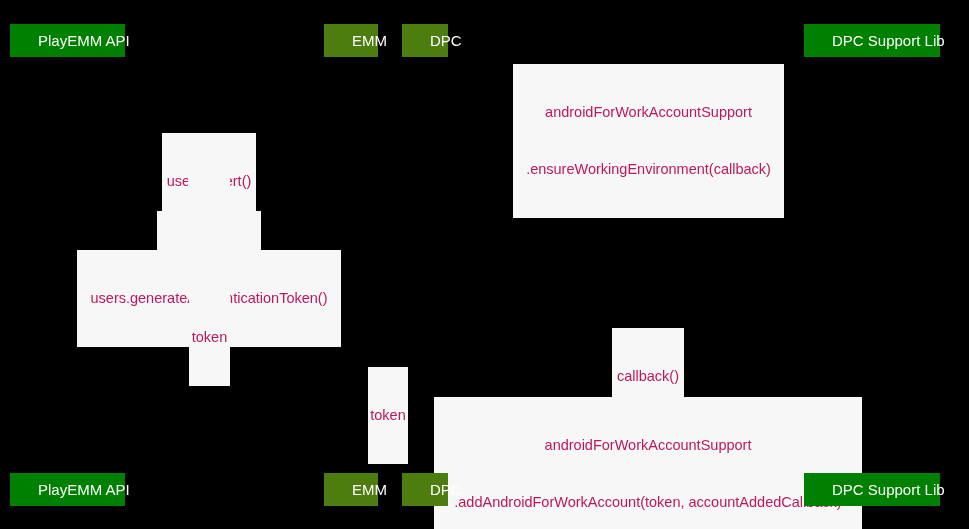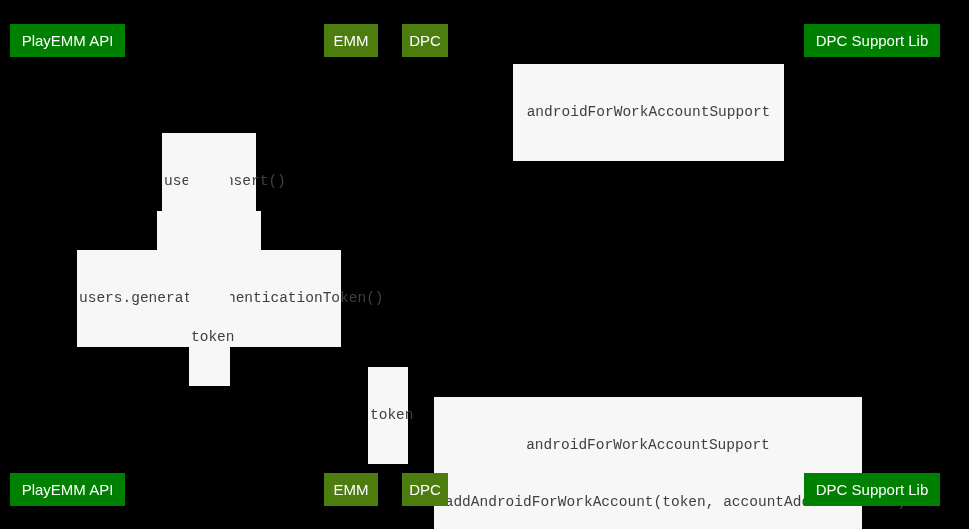--- a/index.html
+++ b/index.html
@@ -13,42 +13,42 @@
     width: 969px;
     height: 529px;
     background: #000000;
     overflow: hidden;
     font-family: "Liberation Sans", sans-serif;
   }
   .actor {
     position: absolute;
     display: flex;
     align-items: center;
-    justify-content: center;
+    justify-content: flex-start;
     color: #ffffff;
     font-size: 15px;
     line-height: 1;
     height: 33px;
     box-sizing: border-box;
     white-space: nowrap;
+    padding-left: 28px;
   }
   .actor.green { background: #008000; }
   .actor.blue  { background: #4d7c0f; }
 
   .msg {
     position: absolute;
     background: #f7f7f7;
-    color: #404040;
+    color: #be185d;
     font-size: 14.5px;
     line-height: 19px;
     padding: 1px 2px;
     white-space: pre;
     text-align: center;
     box-sizing: border-box;
-    font-family: Liberation Mono, monospace;
   }
   .msg.multiline { text-align: center; }
   .msg .ln { display: block; }
 </style>
 </head>
 <body>
 
 <div id="canvas">
 
   <div class="actor green" style="left:10px; top:24px; width:115px;">
@@ -62,20 +62,21 @@
   <div class="actor blue" style="left:402px; top:24px; width:46px;">
     <span>DPC</span>
   </div>
 
   <div class="actor green" style="left:804px; top:24px; width:136px;">
     <span>DPC Support Lib</span>
   </div>
 
   <div class="msg multiline" style="left:513px; top:64px; width:271px;">
     <span class="ln">androidForWorkAccountSupport</span>
+    <span class="ln">.ensureWorkingEnvironment(callback)</span>
   </div>
 
   <div class="msg" style="left:162px; top:133px; width:94px;">
     <span class="ln">users.insert()</span>
   </div>
 
   <div class="msg" style="left:188px; top:172px; width:42px;">
     <span class="ln">userID</span>
   </div>
 
@@ -84,20 +85,23 @@
   </div>
 
   <div class="msg" style="left:77px; top:250px; width:264px;">
     <span class="ln">users.generateAuthenticationToken()</span>
   </div>
 
   <div class="msg" style="left:189px; top:289px; width:41px;">
     <span class="ln">token</span>
   </div>
 
+  <div class="msg" style="left:612px; top:328px; width:72px;">
+    <span class="ln">callback()</span>
+  </div>
 
   <div class="msg" style="left:368px; top:367px; width:40px;">
     <span class="ln">token</span>
   </div>
 
   <div class="msg multiline" style="left:434px; top:397px; width:428px;">
     <span class="ln">androidForWorkAccountSupport</span>
     <span class="ln">.addAndroidForWorkAccount(token, accountAddedCallback)</span>
   </div>
 

